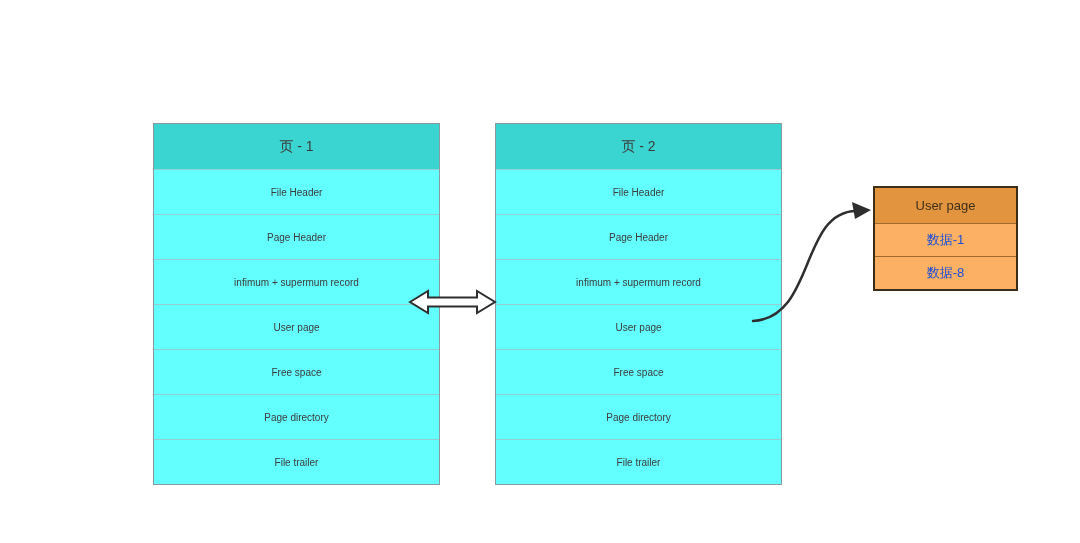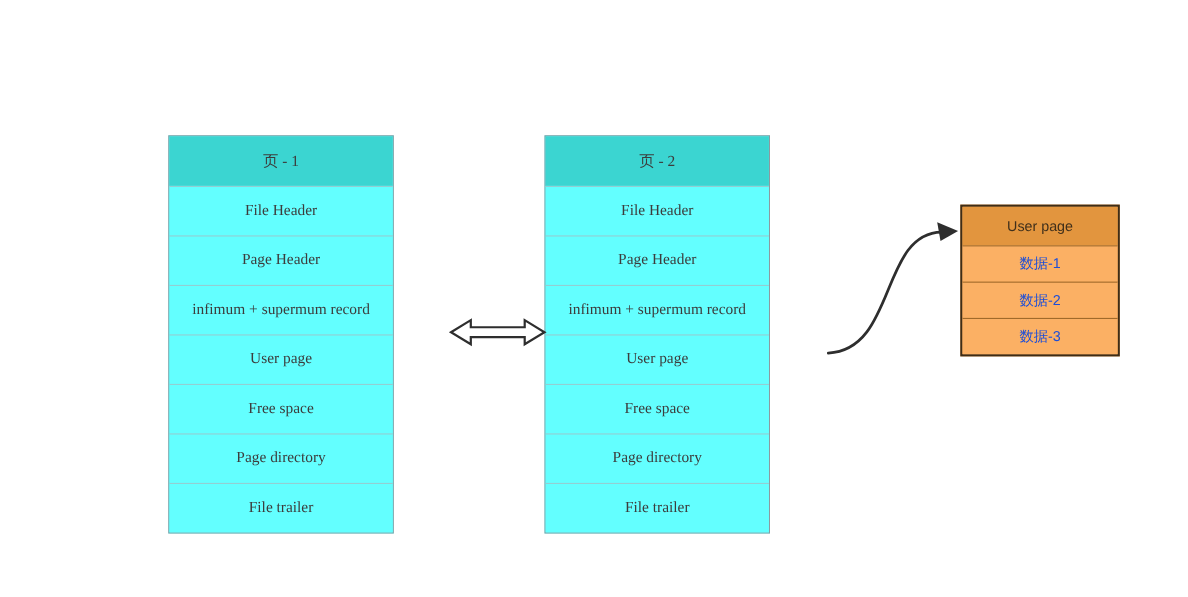--- a/index.html
+++ b/index.html
@@ -11,45 +11,44 @@
   .canvas {
     position: relative;
     width: 1080px;
     height: 543px;
     background: var(--canvas-bg, #ffffff);
     overflow: hidden;
   }
   
   .page-table {
     position: absolute;
-    width: 205px;
+    width: 287px;
     box-sizing: border-box;
     border: 1.5px solid var(--page-border, #8c9aa0);
     background: var(--page-row-bg, #63ffff);
-    font-family: Liberation Serif, serif;
   }
   .pt-header {
     height: 45px;
     box-sizing: border-box;
     background: var(--page-header-bg, #3bd5d1);
     display: flex;
     align-items: center;
     justify-content: center;
     font-size: 14px;
     color: var(--text, #3c3c3c);
   }
   .pt-row {
     height: 45px;
     box-sizing: border-box;
     border-top: 1px solid var(--page-divider, #93ced2);
     background: var(--page-row-bg, #63ffff);
     display: flex;
     align-items: center;
     justify-content: center;
-    font-size: 14px;
+    font-size: 10px;
     color: var(--text, #3c3c3c);
   }
   #page1 { left: 153px; top: 123px; }
   #page2 { left: 495px; top: 123px; }
 
   
   .data-table {
     position: absolute;
     left: 873px;
     top: 186px;
@@ -111,22 +110,21 @@
     <div class="pt-row">infimum + supermum record</div>
     <div class="pt-row">User page</div>
     <div class="pt-row">Free space</div>
     <div class="pt-row">Page directory</div>
     <div class="pt-row">File trailer</div>
   </div>
 
   <div class="data-table">
     <div class="dt-header">User page</div>
     <div class="dt-row">数据-1</div>
-    <div class="dt-row">数据-2</div>
-    <div class="dt-row">数据-3</div>
+    <div class="dt-row">数据-8</div>
   </div>
 
   <svg class="arrow-layer" viewBox="0 0 1080 543">
 
     <polygon points="410,302 428,291 428,297.5 477,297.5 477,291 495,302 477,313 477,306.5 428,306.5 428,313" fill="#ffffff" stroke="#2e2e2e" stroke-width="2" stroke-linejoin="miter"></polygon>
 
     <path d="M 753 321 C 815 318, 800 212, 856 211" fill="none" stroke="#2e2e2e" stroke-width="2.5" stroke-linecap="round"></path>
     <polygon points="871,210 852,202 855,219" fill="#2e2e2e"></polygon>
   </svg>
 

